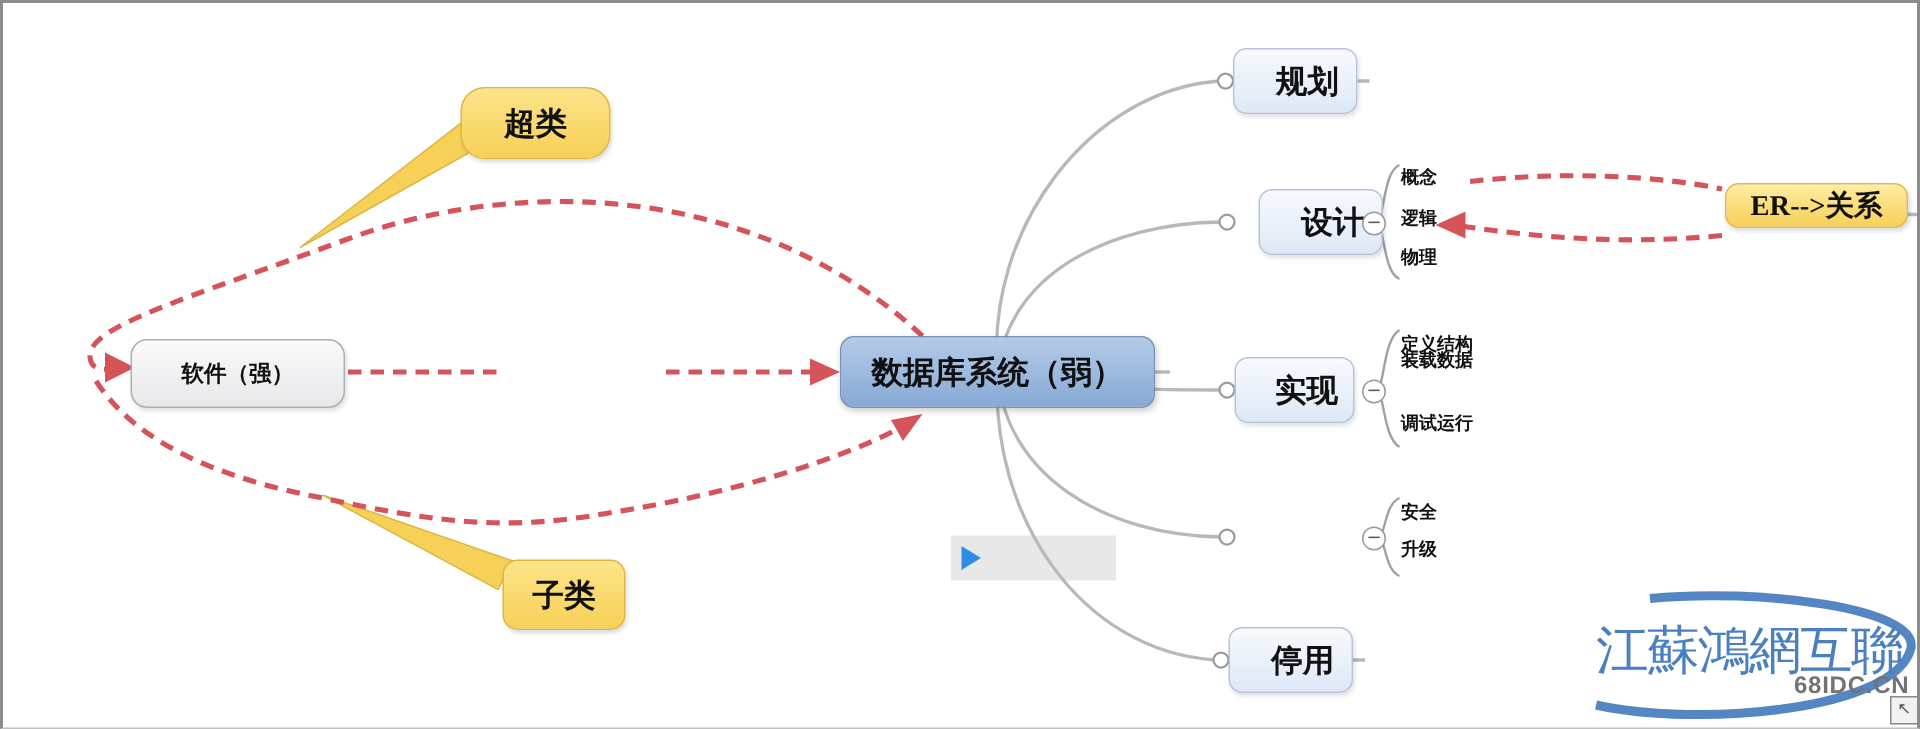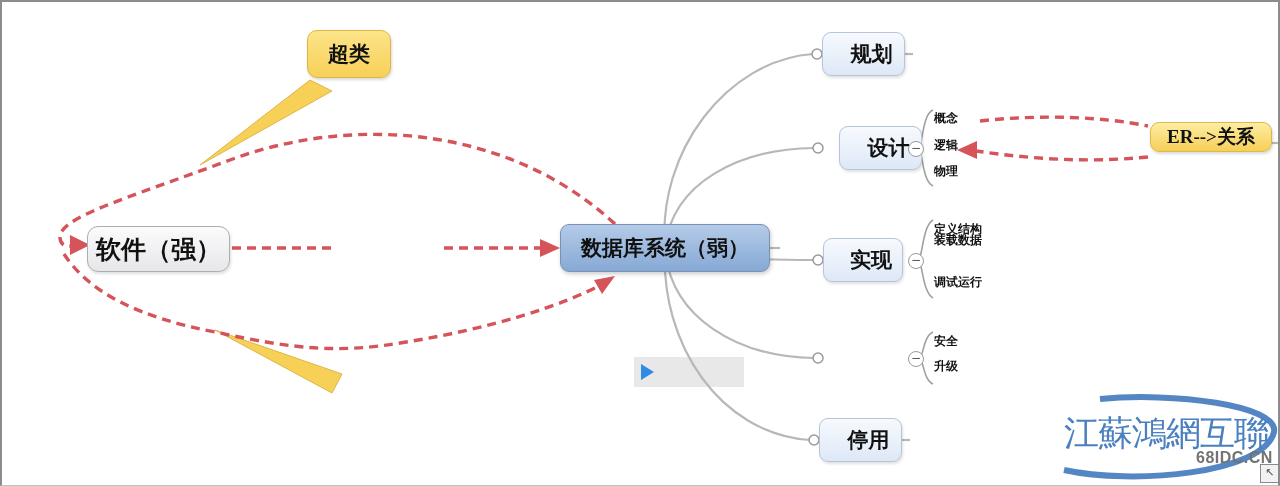--- a/index.html
+++ b/index.html
@@ -87,25 +87,26 @@
     <g fill="#d4545a" stroke="none">
       <polygon points="88,243 68,233 68,253"></polygon>
       <polygon points="558,246 538,237 538,255"></polygon>
       <polygon points="613,274 600,292 592,278"></polygon>
       <polygon points="955,148 975,139 975,157"></polygon>
     </g>
 
     <path d="M1062,468 C1130,483 1262,472 1272,430 C1277,403 1170,390 1098,397" stroke="#4a80c0" stroke-width="6" fill="none" opacity="0.95"></path>
   </svg>
 
-  <div class="abs node callout" style="left:305px;top:28px;width:84px;height:48px;">超类</div>
+  <div class="abs node callout" style="left:305px;top:56px;width:100px;height:48px;border-radius:16px;">超类</div>
+  <div class="abs node callout" style="left:333px;top:371px;width:82px;height:47px;">子类</div>
 
   <div class="abs node" style="left:85px;top:224px;width:143px;height:46px;border-radius:11px;
        background:linear-gradient(#fbfbfc,#e7e7ea);border:1px solid #adadb2;
-       box-shadow:1px 2px 3px rgba(0,0,0,0.12);font-size:25px;">软件（强）</div>
+       box-shadow:1px 2px 3px rgba(0,0,0,0.12);font-size:15px;">软件（强）</div>
 
   <div class="abs node" style="left:558px;top:222px;width:210px;height:48px;border-radius:9px;
        background:linear-gradient(#b4cbe8,#86a9d5);border:1px solid #7b90b3;
        box-shadow:1px 2px 4px rgba(0,0,0,0.2);font-size:21px;">数据库系统（弱）</div>
 
   <div class="abs node topicR" style="left:820px;top:30px;width:83px;height:44px;">规划</div>
   <div class="abs node topicR" style="left:821px;top:124px;width:83px;height:44px;margin-left:16px;">设计</div>
   <div class="abs node topicR" style="left:821px;top:236px;width:80px;height:44px;">实现</div>
   <div class="abs node topicR" style="left:817px;top:416px;width:83px;height:44px;">停用</div>
 

